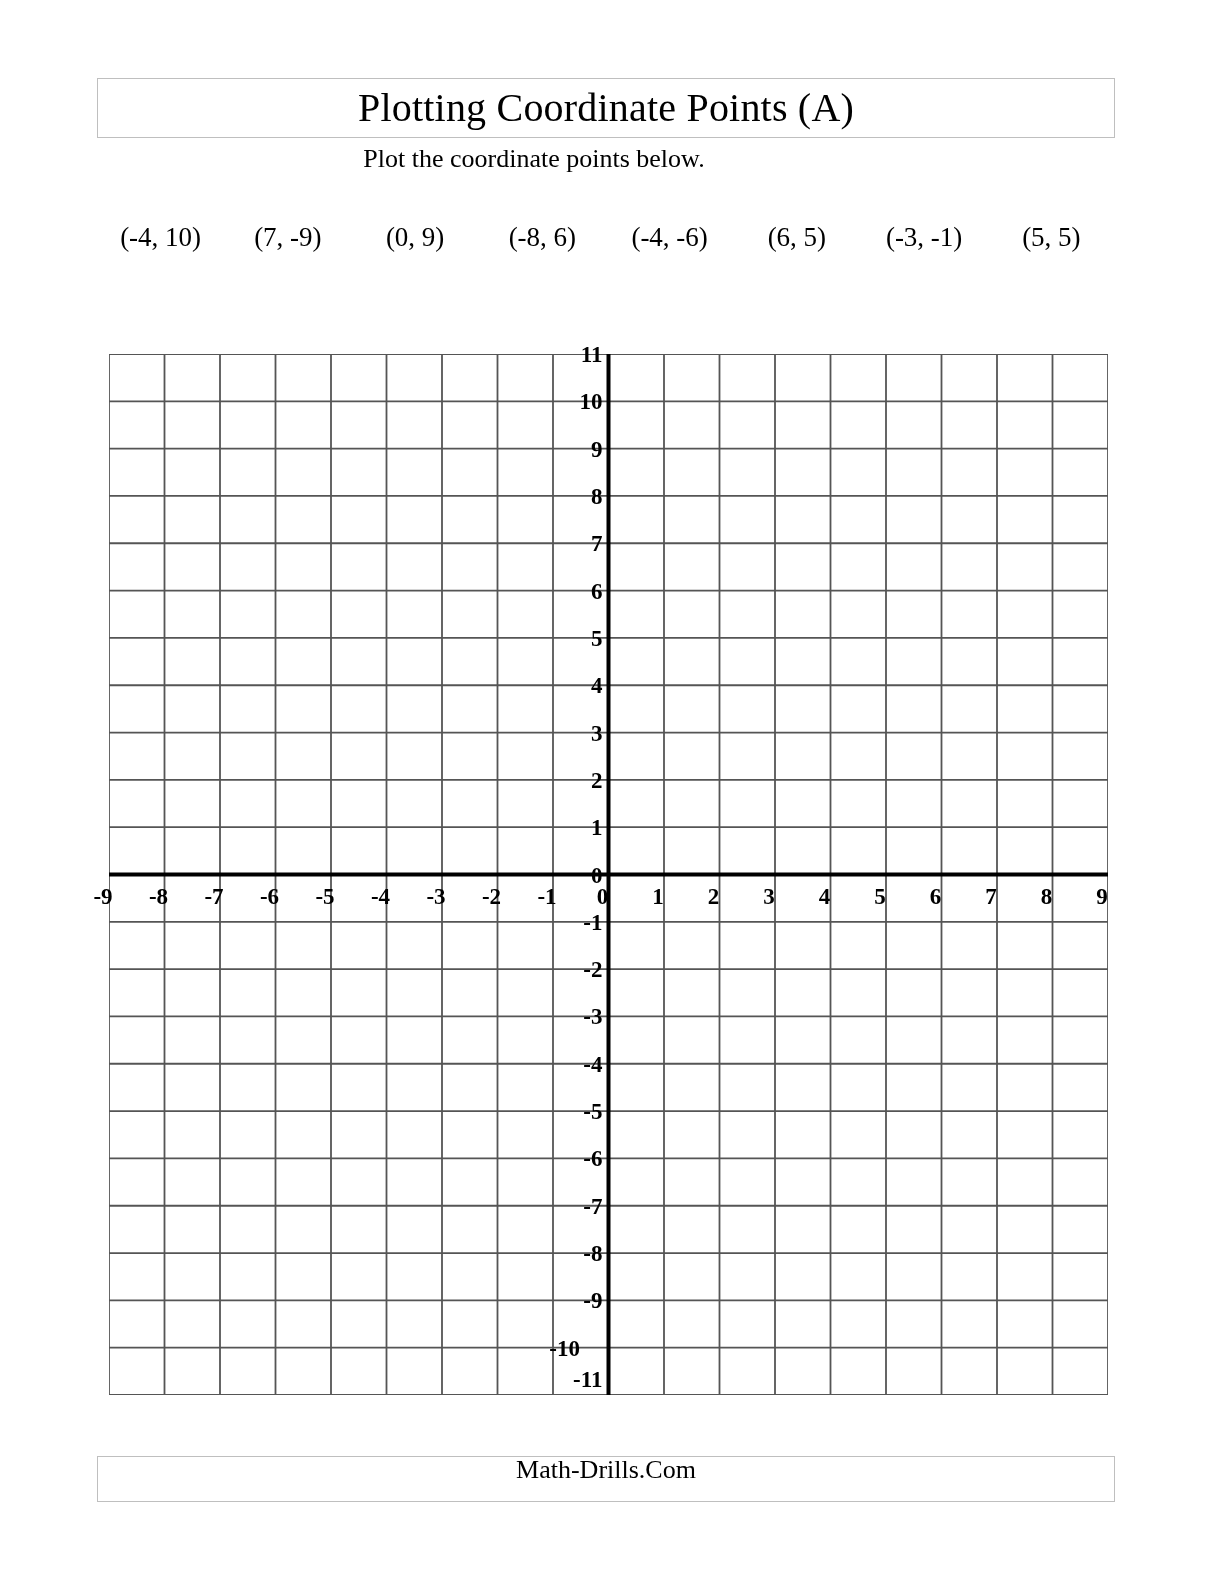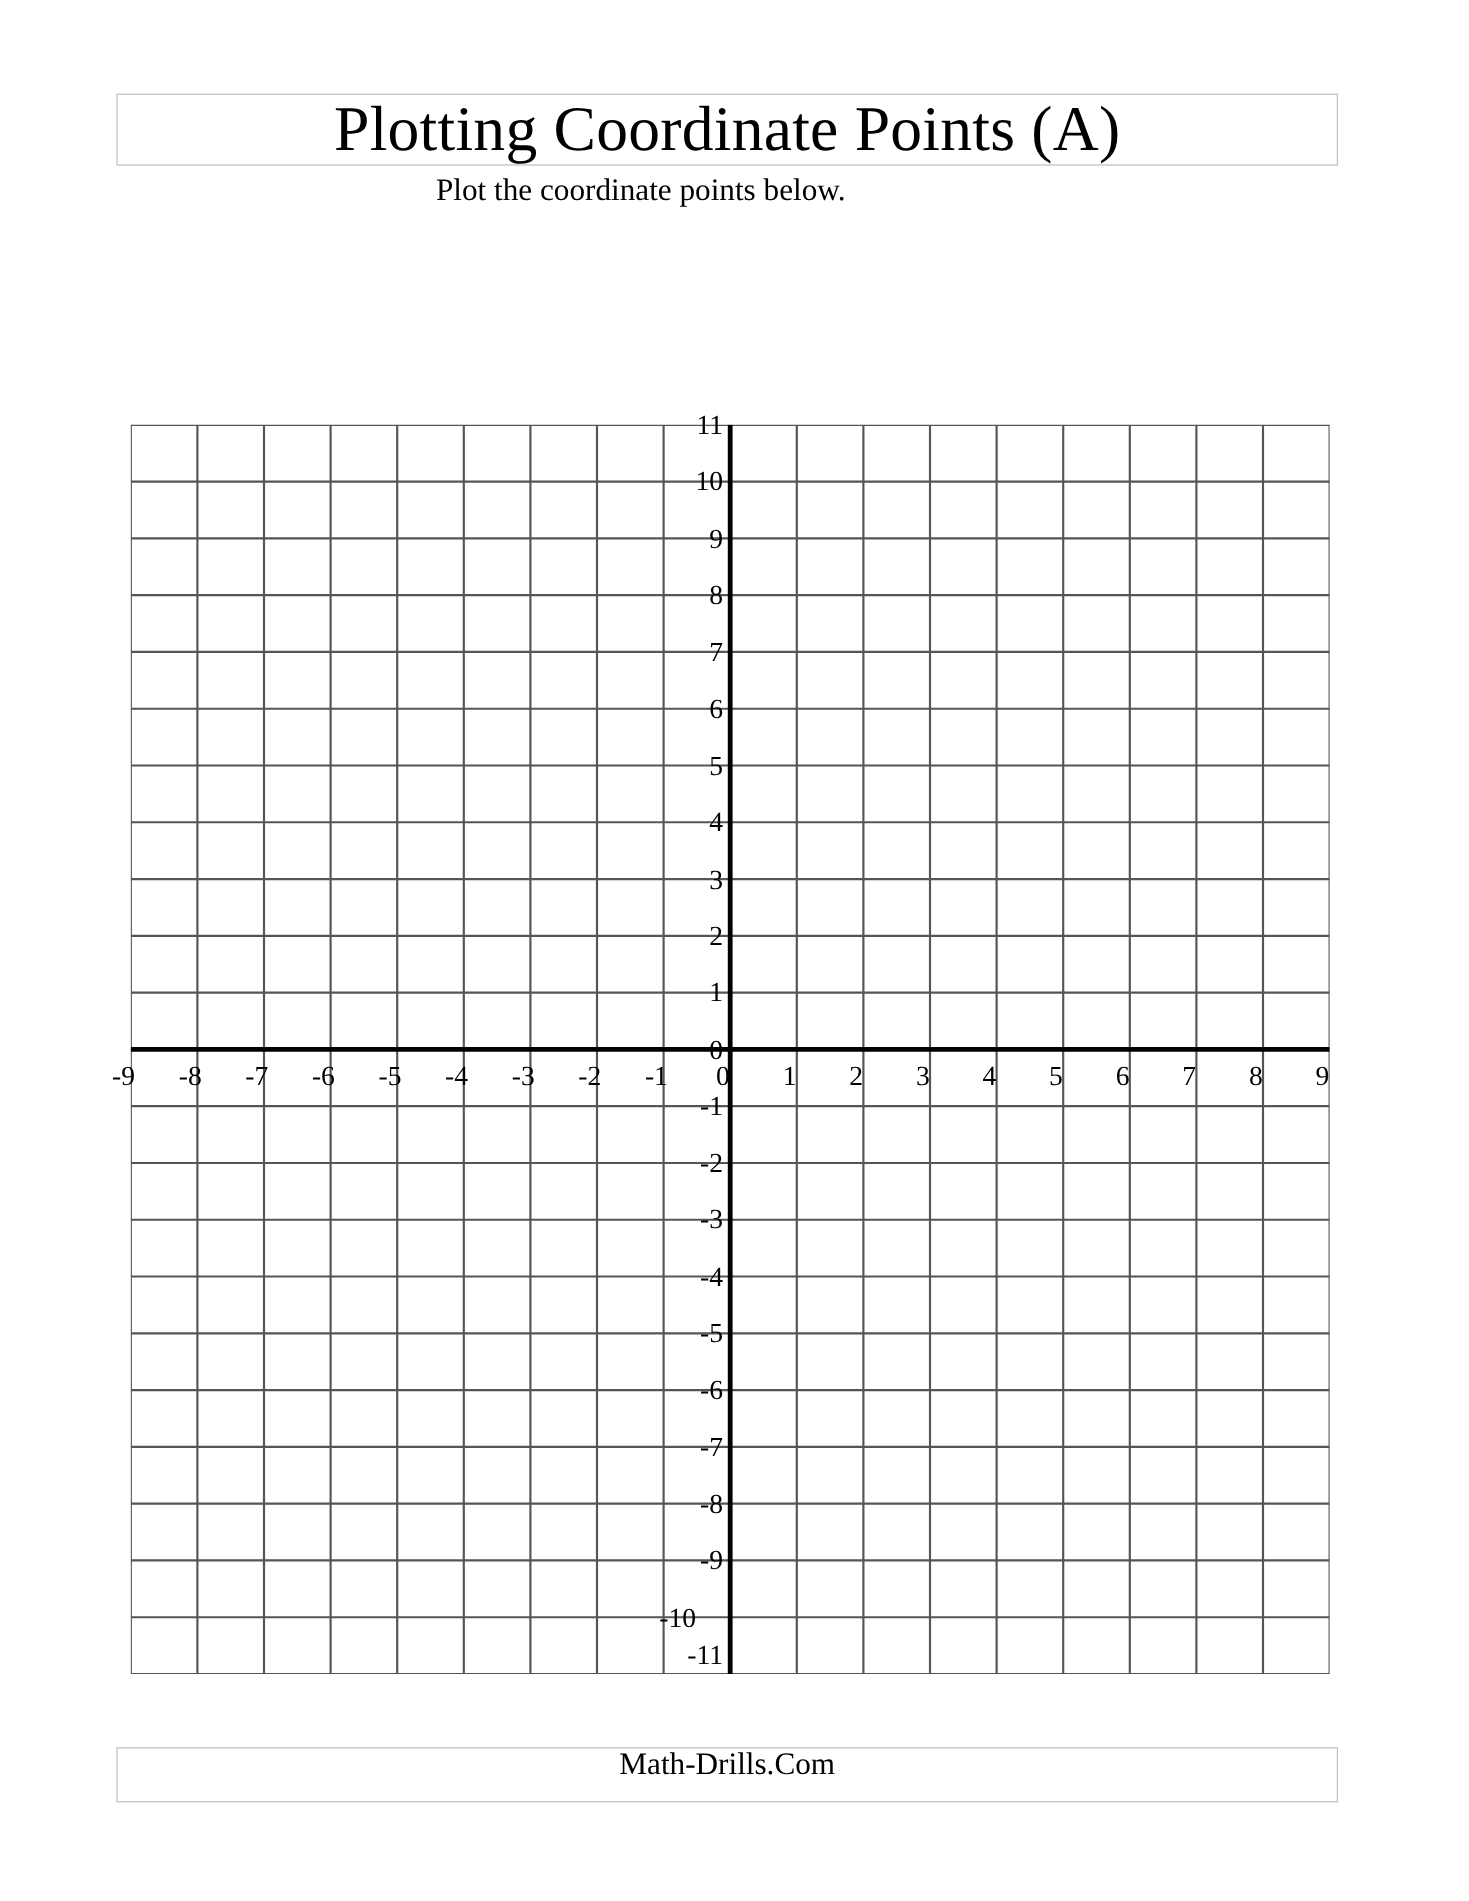--- a/index.html
+++ b/index.html
@@ -23,21 +23,21 @@
     top: 78px;
     width: 1018px;
     height: 60px;
     border: 1px solid #bfbfbf;
     box-sizing: border-box;
     display: flex;
     align-items: center;
     justify-content: center;
   }
   #title-text {
-    font-size: 53px;
+    font-size: 40px;
     line-height: 1;
     letter-spacing: 0.2px;
     white-space: nowrap;
   }
   #subtitle-text {
     position: absolute;
     left: 0;
     top: 146px;
     width: 1068px;
     text-align: center;
@@ -66,20 +66,21 @@
     white-space: nowrap;
   }
 
   
   #graph-area {
     position: absolute;
     left: 109px;
     top: 354px;
     width: 999px;
     height: 1041px;
+    font-weight: bold;
   }
   #grid-svg {
     position: absolute;
     left: 0;
     top: 0;
     width: 999px;
     height: 1041px;
     display: block;
   }
   .axis-label {
@@ -119,20 +120,30 @@
 </style>
 </head>
 <body>
 
 <div id="title-box">
   <div id="title-text">Plotting Coordinate Points (A)</div>
 </div>
 <div id="subtitle-text">Plot the coordinate points below.</div>
 
 <div id="pairs-block">
+  <div class="pairs-row">
+    <div class="pair-cell">(-4, 10)</div>
+    <div class="pair-cell">(7, -9)</div>
+    <div class="pair-cell">(0, 9)</div>
+    <div class="pair-cell">(-8, 6)</div>
+    <div class="pair-cell">(-4, -6)</div>
+    <div class="pair-cell">(6, 5)</div>
+    <div class="pair-cell">(-3, -1)</div>
+    <div class="pair-cell">(5, 5)</div>
+  </div>
 </div>
 
 <div id="graph-area">
   <svg id="grid-svg" viewBox="0 0 999 1041" preserveAspectRatio="none" xmlns="http://www.w3.org/2000/svg">
     <g id="grid-lines">
         <line x1="0" x2="0" y1="0" y2="1041" stroke="#555555" stroke-width="1.8"></line>
         <line x1="55.5" x2="55.5" y1="0" y2="1041" stroke="#555555" stroke-width="1.8"></line>
         <line x1="111" x2="111" y1="0" y2="1041" stroke="#555555" stroke-width="1.8"></line>
         <line x1="166.5" x2="166.5" y1="0" y2="1041" stroke="#555555" stroke-width="1.8"></line>
         <line x1="222" x2="222" y1="0" y2="1041" stroke="#555555" stroke-width="1.8"></line>

